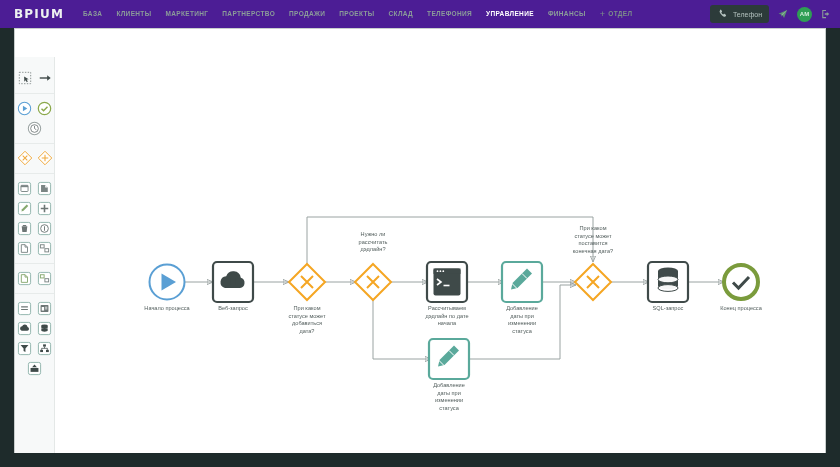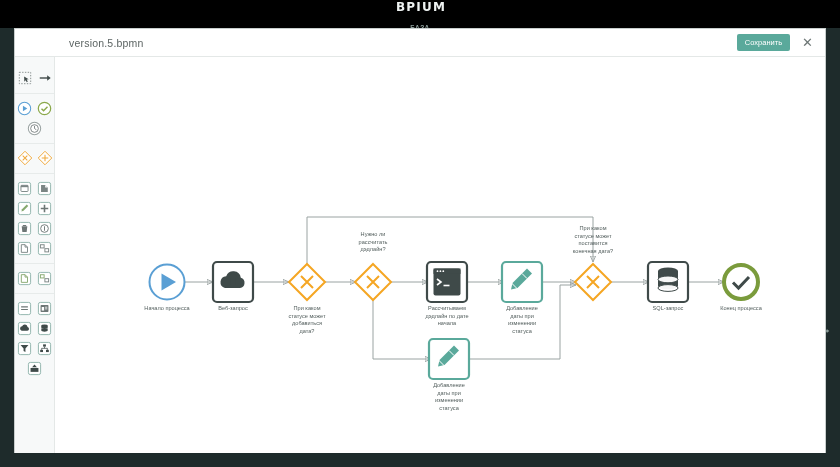--- a/index.html
+++ b/index.html
@@ -7,22 +7,22 @@
     width: 840px; height: 467px;
     background: #1e2b2b;
     font-family: "Liberation Sans", sans-serif;
     overflow: hidden;
   }
 
   
   #topnav {
     position: absolute; left: 0; top: 0;
     width: 840px; height: 28px;
-    background: #000000;
-    display: flex; align-items: center; flex-direction: column;
+    background: #4c1d95;
+    display: flex; align-items: center;
   }
   #logo {
     color: #eef2f1; font-size: 12px; font-weight: bold;
     letter-spacing: 1.2px; padding: 0 12px 0 14px;
     font-family: "DejaVu Sans", sans-serif;
   }
   .navitem {
     color: #8b9c99; font-size: 6.5px; font-weight: bold;
     letter-spacing: 0.35px; padding: 0 7px; white-space: nowrap;
     line-height: 28px; cursor: pointer;
@@ -160,27 +160,20 @@
 
     <svg class="topicon" viewBox="0 0 16 16">
       <path d="M3 2.5h5v1.6H4.4v7.8H8v1.6H3z" fill="#8b9c99"></path>
       <path d="M9 5.3 12.4 8 9 10.7V9H6.4V7H9z" fill="#8b9c99"></path>
     </svg>
   </div>
 </div>
 
 <div id="window">
 
-  <div id="titlebar">
-    <div id="doc-title">version.5.bpmn</div>
-    <div id="titlebar-right">
-      <button id="save-btn">Сохранить</button>
-      <div id="close-btn">✕</div>
-    </div>
-  </div>
 
   <div id="palette">
 
     <div class="pgroup">
       <div class="ptool">
         <svg width="14" height="14" viewBox="0 0 16 16">
           <rect x="1.5" y="1.5" width="13" height="13" fill="none" stroke="#7b8584" stroke-width="1" stroke-dasharray="1.6 1.6"></rect>
           <path d="M7 6.2l5.2 3.1-2.3.5 1.3 2.3-1.2.7-1.3-2.3-1.5 1.8z" fill="#3f4a49"></path>
         </svg>
       </div>

